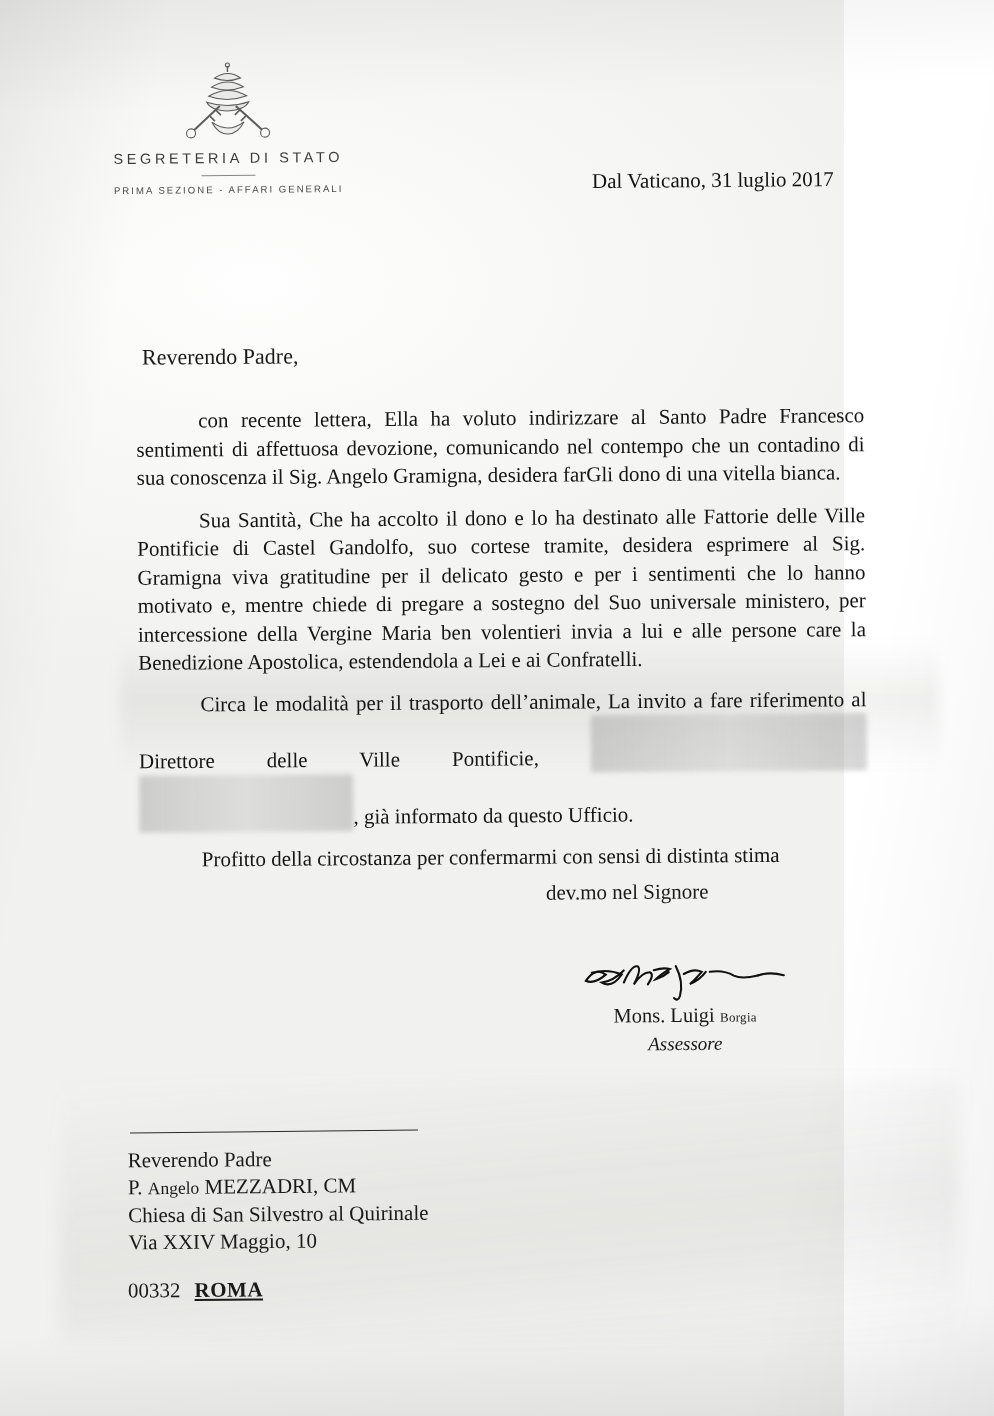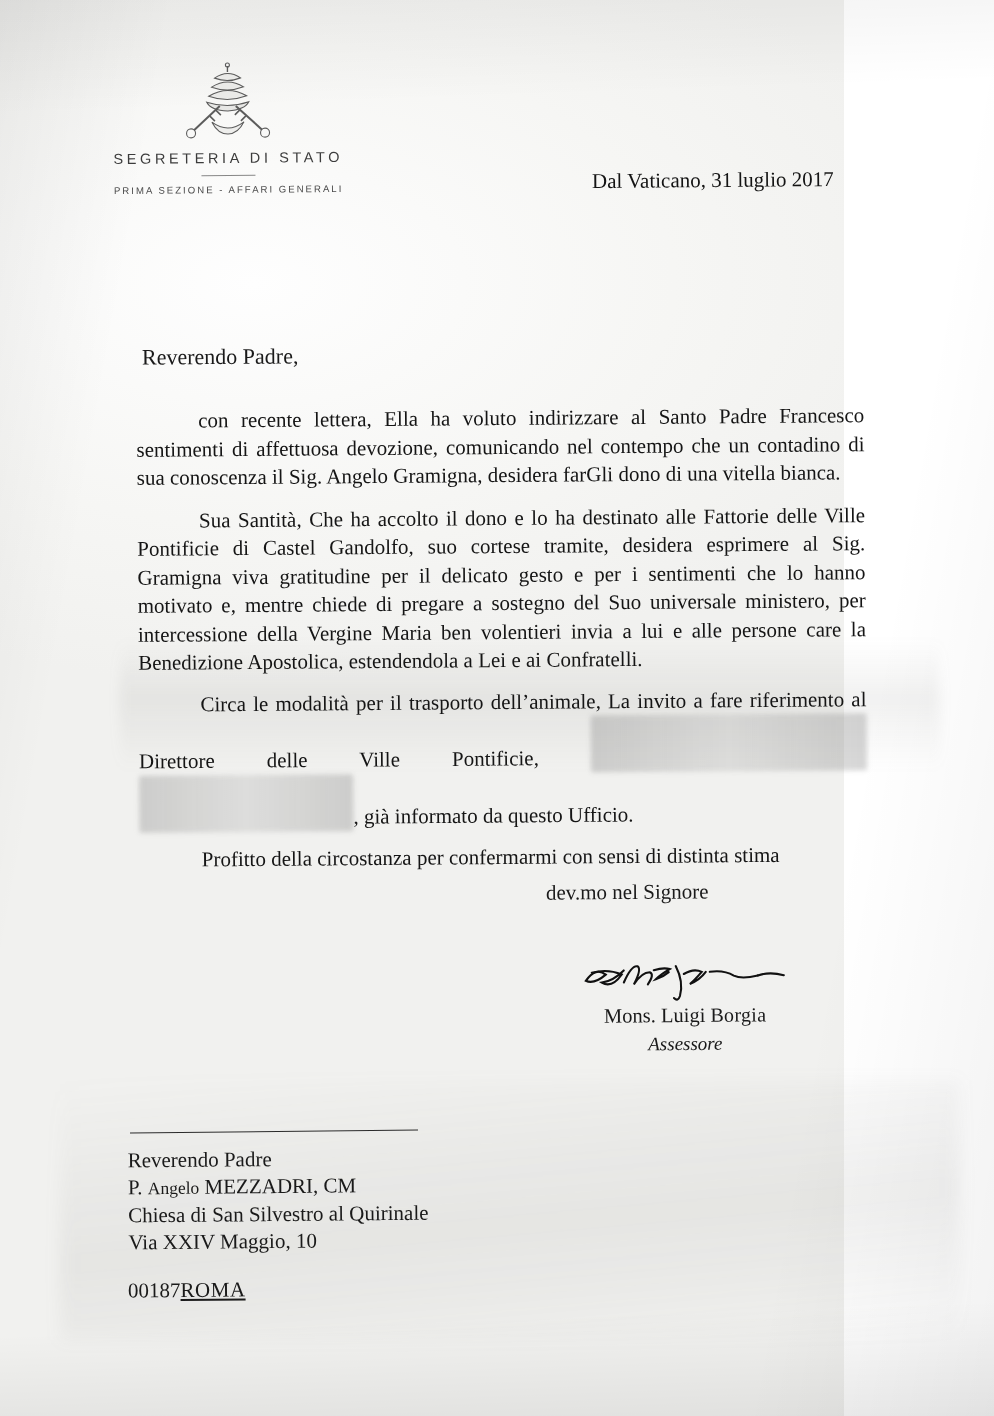--- a/index.html
+++ b/index.html
@@ -158,21 +158,21 @@
     margin: 0 auto;
     width: 210px;
     height: 52px;
   }
   .signer {
     font-size: 20.5px;
     margin-top: 2px;
     white-space: nowrap;
   }
   .signer .sc {
-    font-size: 20px;
+    font-size: 13px;
     letter-spacing: 0.3px;
   }
   .role {
     font-size: 19px;
     font-style: italic;
     margin-top: 6px;
   }
 
   
   .addr-rule {
@@ -198,23 +198,23 @@
   .addressee .nm .sc { font-size: 17.5px; }
   .city-line {
     position: absolute;
     left: 128px;
     top: 1278px;
     font-size: 21px;
     transform: rotate(-0.5deg);
     white-space: nowrap;
   }
   .city-line .city {
-    font-weight: normal;
+    font-weight: bold;
     text-decoration: underline;
-    margin-left: 0;
+    margin-left: 14px;
     letter-spacing: 0.5px;
   }
 </style>
 </head>
 <body>
 
 <div class="page">
   <div class="shade-a"></div>
   <div class="shade-b"></div>
   <div class="shade-c"></div>
@@ -285,15 +285,15 @@
   <div class="addr-rule"></div>
   <div class="addressee">
     <div>Reverendo Padre</div>
     <div class="nm">
       <span>P. </span><span class="sc">Angelo</span><span> MEZZADRI, CM</span>
     </div>
     <div>Chiesa di San Silvestro al Quirinale</div>
     <div>Via XXIV Maggio, 10</div>
   </div>
   <div class="city-line">
-    <span>00187</span><span class="city">ROMA</span>
+    <span>00332</span><span class="city">ROMA</span>
   </div>
 </div>
 
 </body></html>

